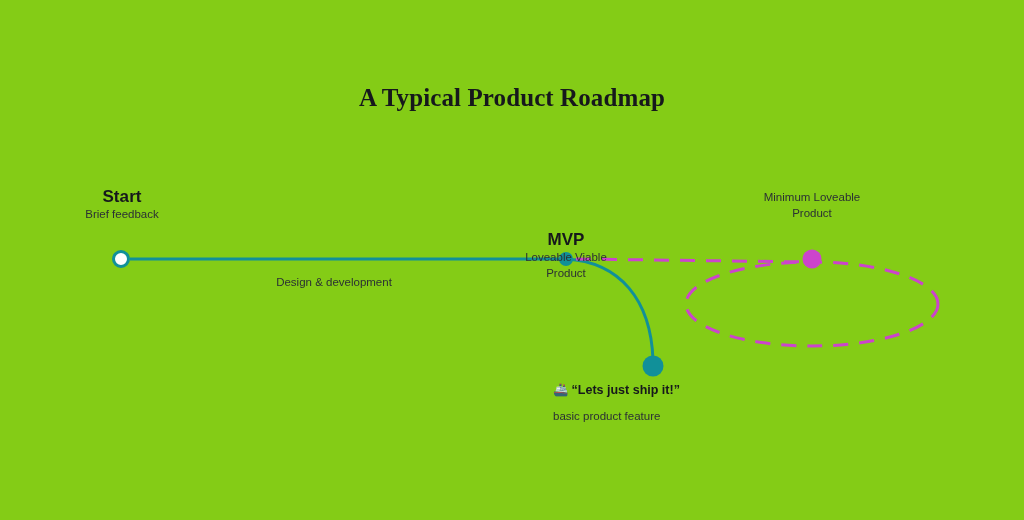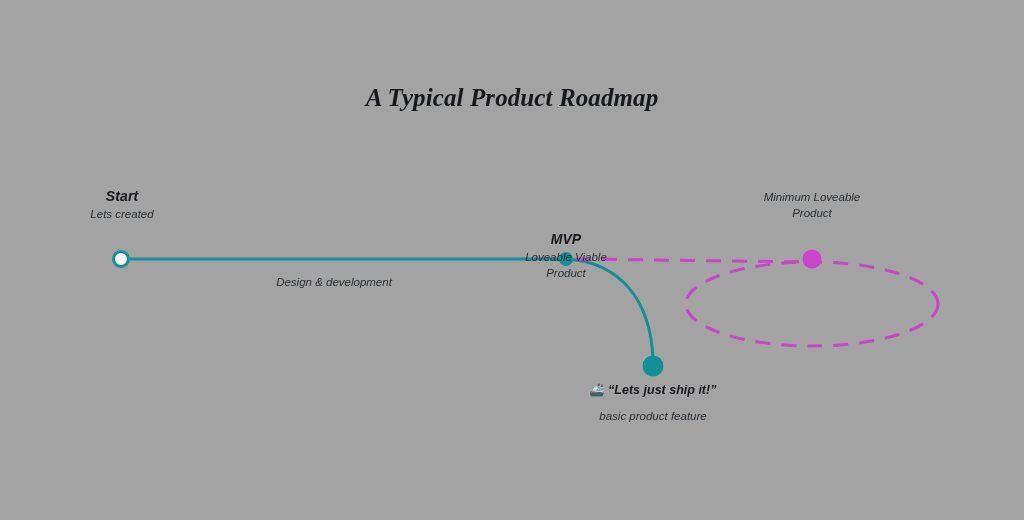--- a/index.html
+++ b/index.html
@@ -11,22 +11,21 @@
     width: 1024px;
     height: 520px;
     overflow: hidden;
     font-family: "Liberation Sans", sans-serif;
     -webkit-font-smoothing: antialiased;
   }
   #canvas {
     position: relative;
     width: 1024px;
     height: 520px;
-    background: #a3a3a3;
-    font-style: italic;
+    background: #84cc16;
   }
   #diagram-svg {
     position: absolute;
     left: 0;
     top: 0;
     width: 1024px;
     height: 520px;
   }
 
   .title {
@@ -41,21 +40,21 @@
     letter-spacing: 0.1px;
     color: #16181c;
   }
 
   .node-label {
     position: absolute;
     text-align: center;
     color: #1b1f23;
   }
   .node-label .heading {
-    font-size: 14px;
+    font-size: 17px;
     font-weight: bold;
     letter-spacing: 0.1px;
     line-height: 17px;
     color: #16181c;
   }
   .node-label .sub {
     font-size: 11.5px;
     font-weight: normal;
     line-height: 16px;
     color: #2b3034;
@@ -95,21 +94,20 @@
     left: 732px;
     top: 291px;
     width: 160px;
   }
 
   #ship-block {
     position: absolute;
     left: 553px;
     top: 381px;
     width: 200px;
-    text-align: center;
   }
   #ship-block .ship-head {
     font-size: 12.5px;
     font-weight: bold;
     color: #16181c;
     line-height: 18px;
     white-space: nowrap;
   }
   #ship-block .ship-emoji {
     font-size: 12.5px;
@@ -143,21 +141,21 @@
 
     <circle cx="566" cy="259" r="7" fill="#119099"></circle>
 
     <circle cx="812" cy="259" r="9.5" fill="#CC44CC"></circle>
 
     <circle cx="653" cy="366" r="10.5" fill="#119099"></circle>
   </svg>
 
   <div class="node-label" id="label-start">
     <div class="heading">Start</div>
-    <div class="sub">Lets created</div>
+    <div class="sub">Brief feedback</div>
   </div>
 
   <div class="node-label" id="label-mvp">
     <div class="heading">MVP</div>
     <div class="sub">Loveable Viable</div>
     <div class="sub" style="margin-top:0">Product</div>
   </div>
 
   <div class="node-label" id="label-mlp">
     <div class="sub">Minimum Loveable</div>

